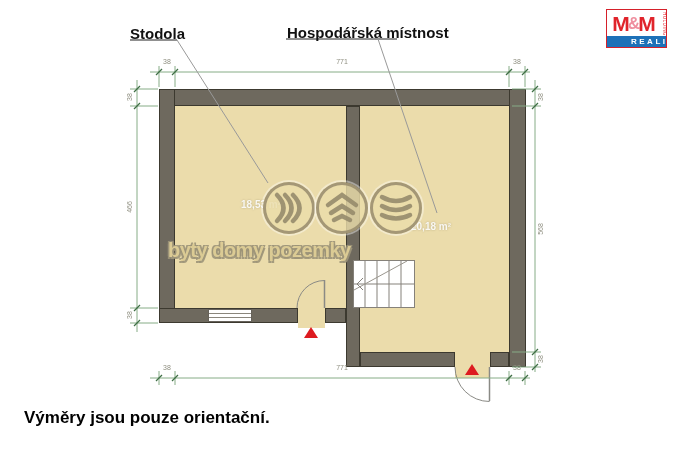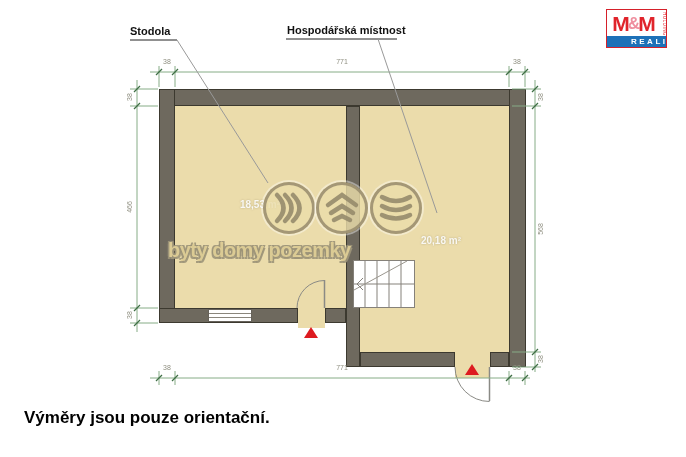--- a/index.html
+++ b/index.html
@@ -6,21 +6,21 @@
   .stage{position:relative;width:686px;height:457px;background:#ffffff;overflow:hidden;
          font-family:"Liberation Sans",sans-serif;}
   .floor{position:absolute;background:#ebdcab;}
   .wall{position:absolute;background:#6e695e;border:1px solid #3c392f;box-sizing:border-box;}
   .window{position:absolute;background:#fff;border:1px solid #66625a;box-sizing:border-box;}
   .window::before,.window::after{content:"";position:absolute;left:0;right:0;height:1px;background:#8a867c;}
   .window::before{top:3px;}
   .window::after{top:7px;}
   .tri{position:absolute;width:0;height:0;border-left:7px solid transparent;
        border-right:7px solid transparent;border-bottom:11px solid #dd1b20;}
-  .room-label{position:absolute;font-size:11px;font-weight:bold;color:#111;line-height:1;white-space:nowrap;}
+  .room-label{position:absolute;font-size:15px;font-weight:bold;color:#111;line-height:1;white-space:nowrap;}
   .area-label{position:absolute;width:60px;text-align:center;font-size:10px;font-weight:bold;
               color:rgba(255,255,255,0.88);text-shadow:0 0 2px rgba(120,110,80,0.45);line-height:1;}
   .wm-circle{position:absolute;width:52px;height:52px;box-sizing:border-box;border-radius:50%;
              border:3px solid rgba(150,139,108,0.85);background:rgba(234,221,170,0.82);
              box-shadow:0 0 0 2px rgba(255,255,255,0.4);display:flex;align-items:center;justify-content:center;}
   .wm-text{position:absolute;left:168px;top:240px;width:346px;text-align:left;white-space:nowrap;
            font-size:20px;font-weight:bold;letter-spacing:-0.5px;line-height:1;
            color:rgba(222,206,150,0.95);
            text-shadow:-1.5px -1.5px 0 rgba(156,147,120,0.9),1.5px -1.5px 0 rgba(156,147,120,0.9),
                        -1.5px 1.5px 0 rgba(156,147,120,0.9),1.5px 1.5px 0 rgba(156,147,120,0.9),
@@ -72,22 +72,22 @@
       <polyline points="363,278 357,284 363,290"></polyline>
     </g>
     <g stroke="#8a8a85" fill="none">
       <line x1="324.5" y1="280" x2="324.5" y2="308" stroke-width="1.5"></line>
       <path d="M297 308 A27.5 27.5 0 0 1 324.5 280.5" stroke-width="1"></path>
       <line x1="489.5" y1="367" x2="489.5" y2="401" stroke-width="1.5"></line>
       <path d="M455 367 A34.5 34.5 0 0 0 489.5 401.5" stroke-width="1"></path>
     </g>
   </svg>
 
-  <div class="area-label" style="left:220px;top:200px;text-align:right;">18,53 m²</div>
-  <div class="area-label" style="left:401px;top:236px;text-align:right;">20,18 m²</div>
+  <div class="area-label" style="left:231px;top:200px;">18,53 m²</div>
+  <div class="area-label" style="left:401px;top:222px;">20,18 m²</div>
 
   <div class="tri" style="left:304px;top:327px;"></div>
   <div class="tri" style="left:465px;top:364px;"></div>
 
   <div>
     <div class="wm-circle" style="left:263px;top:182px;">
       <svg width="40" height="40" viewBox="0 0 40 40" style="position:static;">
         <g stroke="rgba(150,139,108,0.9)" stroke-width="4.5" fill="none" stroke-linecap="round">
           <path d="M8 7 Q21 20 8 33"></path>
           <path d="M16 7 Q29 20 16 33"></path>

